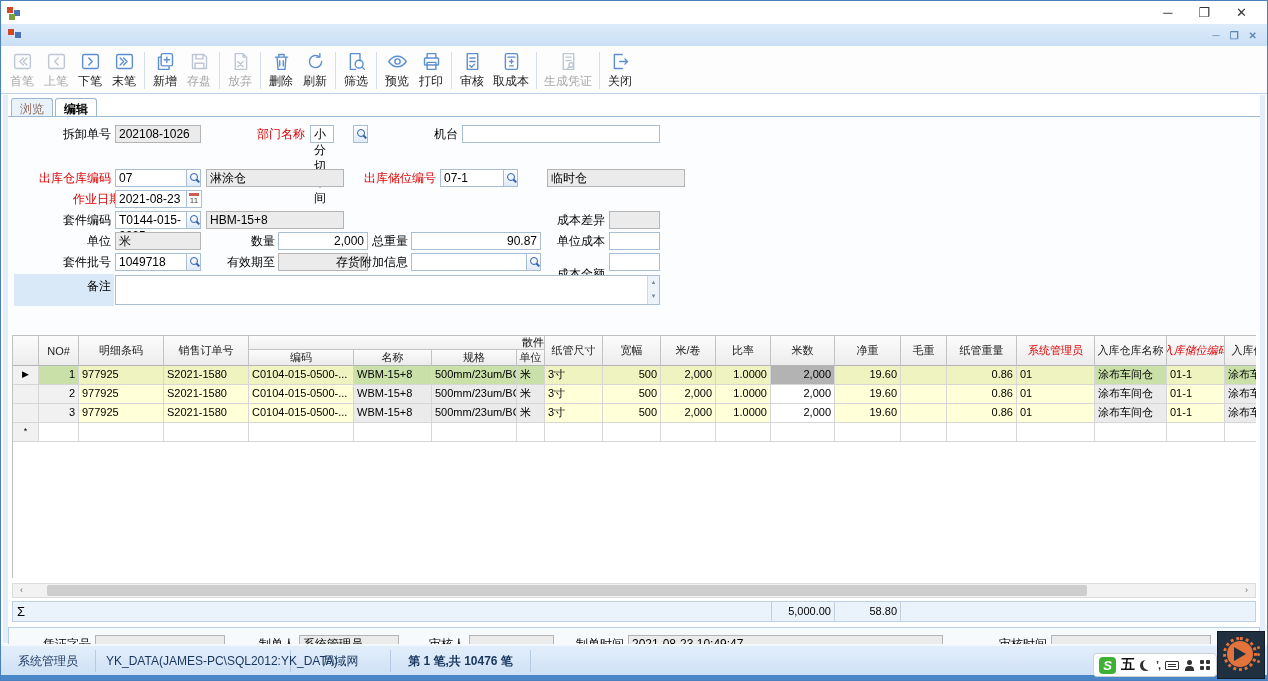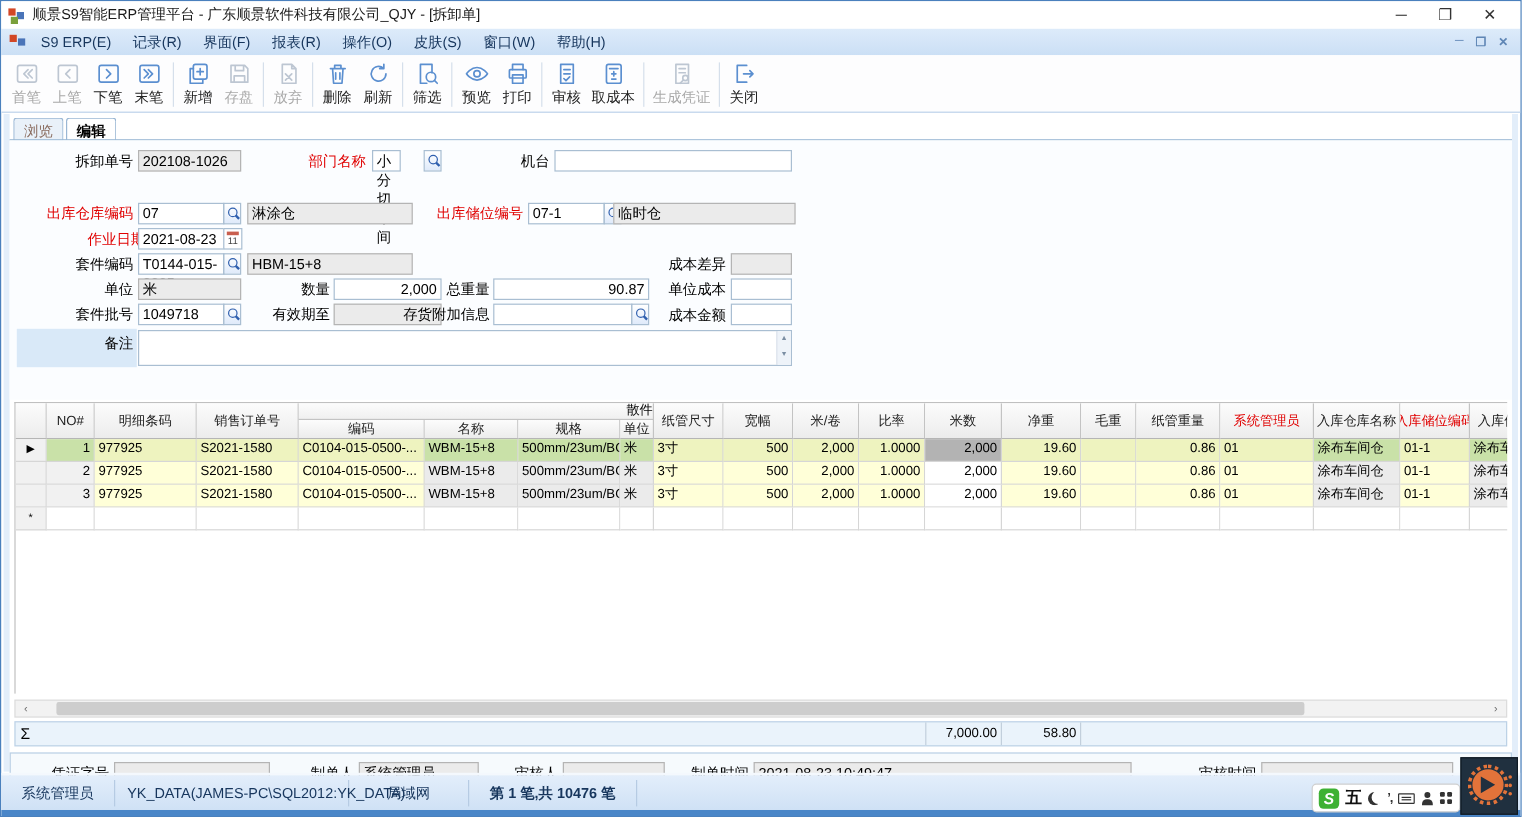--- a/index.html
+++ b/index.html
@@ -108,34 +108,32 @@
 <body>
 
 <div id="app">
 
   <div class="titlebar">
     <span class="app-icon">
         <i></i>
         <i></i>
         <i></i>
       </span>
-    <span>顺景S9智能ERP管理平台 - 广东顺景软件科技有限公司_QJY - [拆卸单]</span>
     <div class="win-controls">
       <span>─</span>
       <span>❐</span>
       <span>✕</span>
     </div>
   </div>
 
   <div class="menubar">
     <span class="menu-grip">
         <i></i>
         <i></i>
       </span>
-    <span id="menu-items"><span class="menu-item">S9 ERP(E)</span><span class="menu-item">记录(R)</span><span class="menu-item">界面(F)</span><span class="menu-item">报表(R)</span><span class="menu-item">操作(O)</span><span class="menu-item">皮肤(S)</span><span class="menu-item">窗口(W)</span><span class="menu-item">帮助(H)</span></span>
     <div class="mdi-controls" id="mdi-controls">
         <span>─</span>
         <span>❐</span>
         <span>✕</span>
       </div>
   </div>
 
   <div class="toolbar" id="toolbar">
       <div class="tbtn disabled">
         <svg viewBox="0 0 24 24">
@@ -276,21 +274,21 @@
       <div class="lbl" style="left:410px;top:8px;width:40px">机台</div>
       <input class="box" style="left: 454px; top: 8px; width: 198px;">
 
       <div class="lbl red" style="left:18px;top:52px;width:85px">出库仓库编码</div>
       <div class="box" style="left:107px;top:52px;width:72px">07</div>
       <div class="lookup" style="left:178px;top:52px"></div>
       <div class="box ro" style="left:198px;top:52px;width:138px">淋涂仓</div>
       <div class="lbl red" style="left:343px;top:52px;width:85px">出库储位编号</div>
       <div class="box" style="left:432px;top:52px;width:64px">07-1</div>
       <div class="lookup" style="left:495px;top:52px"></div>
-      <div class="box ro" style="left:503px;top:52px;width:152px">临时仓</div>
+      <div class="box ro" style="left:539px;top:52px;width:138px">临时仓</div>
 
       <div class="lbl red" style="left:50px;top:73px;width:63px">作业日期</div>
       <div class="box" style="left:107px;top:73px;width:72px">2021-08-23</div>
       <div class="calbtn" style="left:178px;top:73px"></div>
 
       <div class="lbl" style="left:40px;top:94px;width:63px">套件编码</div>
       <div class="box" style="left:107px;top:94px;width:72px">T0144-015-2225</div>
       <div class="lookup" style="left:178px;top:94px"></div>
       <div class="box ro" style="left:198px;top:94px;width:138px">HBM-15+8</div>
       <div class="lbl" style="left:545px;top:94px;width:52px">成本差异</div>
@@ -306,21 +304,21 @@
       <div class="box" style="left:601px;top:115px;width:51px"></div>
 
       <div class="lbl" style="left:40px;top:136px;width:63px">套件批号</div>
       <div class="box" style="left:107px;top:136px;width:72px">1049718</div>
       <div class="lookup" style="left:178px;top:136px"></div>
       <div class="lbl" style="left:215px;top:136px;width:52px">有效期至</div>
       <div class="box ro" style="left:270px;top:136px;width:90px"></div>
       <div class="lbl" style="left:320px;top:136px;width:80px">存货附加信息</div>
       <div class="box" style="left:403px;top:136px;width:116px"></div>
       <div class="lookup" style="left:518px;top:136px"></div>
-      <div class="lbl" style="left:545px;top:137px;width:52px">成本金额</div>
+      <div class="lbl" style="left:545px;top:148px;width:52px">成本金额</div>
       <div class="box" style="left:601px;top:136px;width:51px"></div>
 
       <div class="beizhu-band" style="left:6px;top:157px;width:100px;height:32px"></div>
       <div class="lbl" style="left:55px;top:160px;width:48px">备注</div>
       <div class="memo" style="left:107px;top:158px;width:545px;height:30px">
         <div class="spin">
             <span>▲</span>
             <span>▼</span>
           </div>
       </div>
@@ -344,21 +342,21 @@
           <div class="hcell" style="width: 58px; height: 30px;">纸管尺寸</div>
           <div class="hcell" style="width: 58px; height: 30px;">宽幅</div>
           <div class="hcell" style="width: 55px; height: 30px;">米/卷</div>
           <div class="hcell" style="width: 55px; height: 30px;">比率</div>
           <div class="hcell" style="width: 64px; height: 30px;">米数</div>
           <div class="hcell" style="width: 66px; height: 30px;">净重</div>
           <div class="hcell" style="width: 46px; height: 30px;">毛重</div>
           <div class="hcell" style="width: 70px; height: 30px;">纸管重量</div>
           <div class="hcell red" style="width: 78px; height: 30px;">系统管理员</div>
           <div class="hcell" style="width: 72px; height: 30px;">入库仓库名称</div>
-          <div class="hcell red" style="width: 58px; height: 30px;">入库储位编码</div>
+          <div class="hcell red" style="width: 58px; height: 30px; font-style: italic;">入库储位编码</div>
           <div class="hcell" style="width: 80px; height: 30px;">入库储位名称</div>
         </div>
         <div class="grow">
           <div class="gcell bg-hdr selmark" style="width: 26px;">▶</div>
           <div class="gcell bg-selg r" style="width: 40px;">1</div>
           <div class="gcell bg-sely" style="width: 85px;">977925</div>
           <div class="gcell bg-sely" style="width: 85px;">S2021-1580</div>
           <div class="gcell bg-sely" style="width: 105px;">C0104-015-0500-...</div>
           <div class="gcell bg-selg" style="width: 78px;">WBM-15+8</div>
           <div class="gcell bg-selg" style="width: 85px;">500mm/23um/BOPP...</div>
@@ -445,21 +443,21 @@
       </div>
 
     <div class="hscroll">
       <div class="hs-arrow" style="left:1px">‹</div>
       <div class="hs-thumb"></div>
       <div class="hs-arrow" style="right:1px">›</div>
     </div>
 
     <div class="sumrow">
       <div class="sum-sigma">Σ</div>
-      <div class="sum-cell" style="left:758px;width:64px">7,000.00</div>
+      <div class="sum-cell" style="left:758px;width:64px">5,000.00</div>
       <div class="sum-cell" style="left:822px;width:66px;border-left:none">58.80</div>
     </div>
 
     <div class="footer-form">
       <div class="frow">
         <div class="flbl" style="width:64px">凭证字号</div>
         <div class="fbox" style="width:130px"></div>
         <div class="flbl" style="width:70px">制单人</div>
         <div class="fbox" style="width:100px">系统管理员</div>
         <div class="flbl" style="width:66px">审核人</div>

